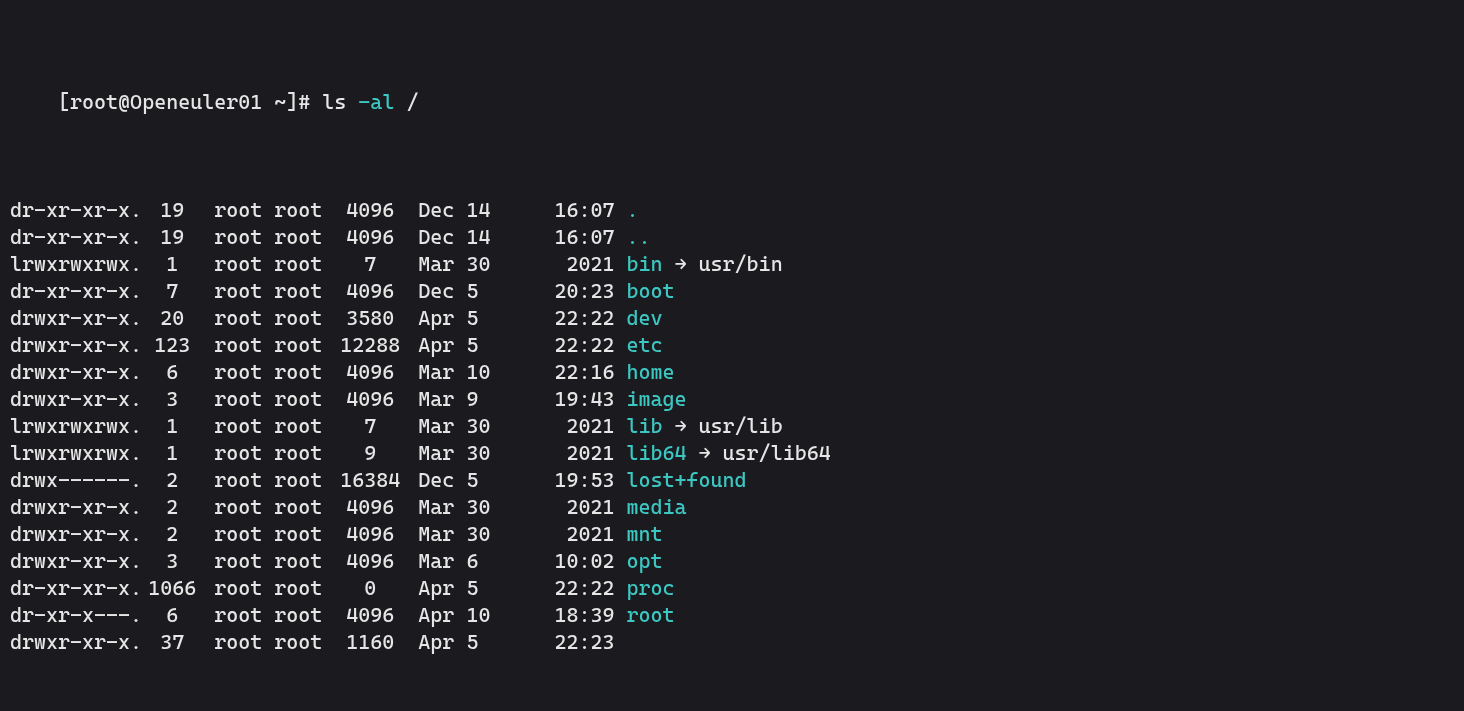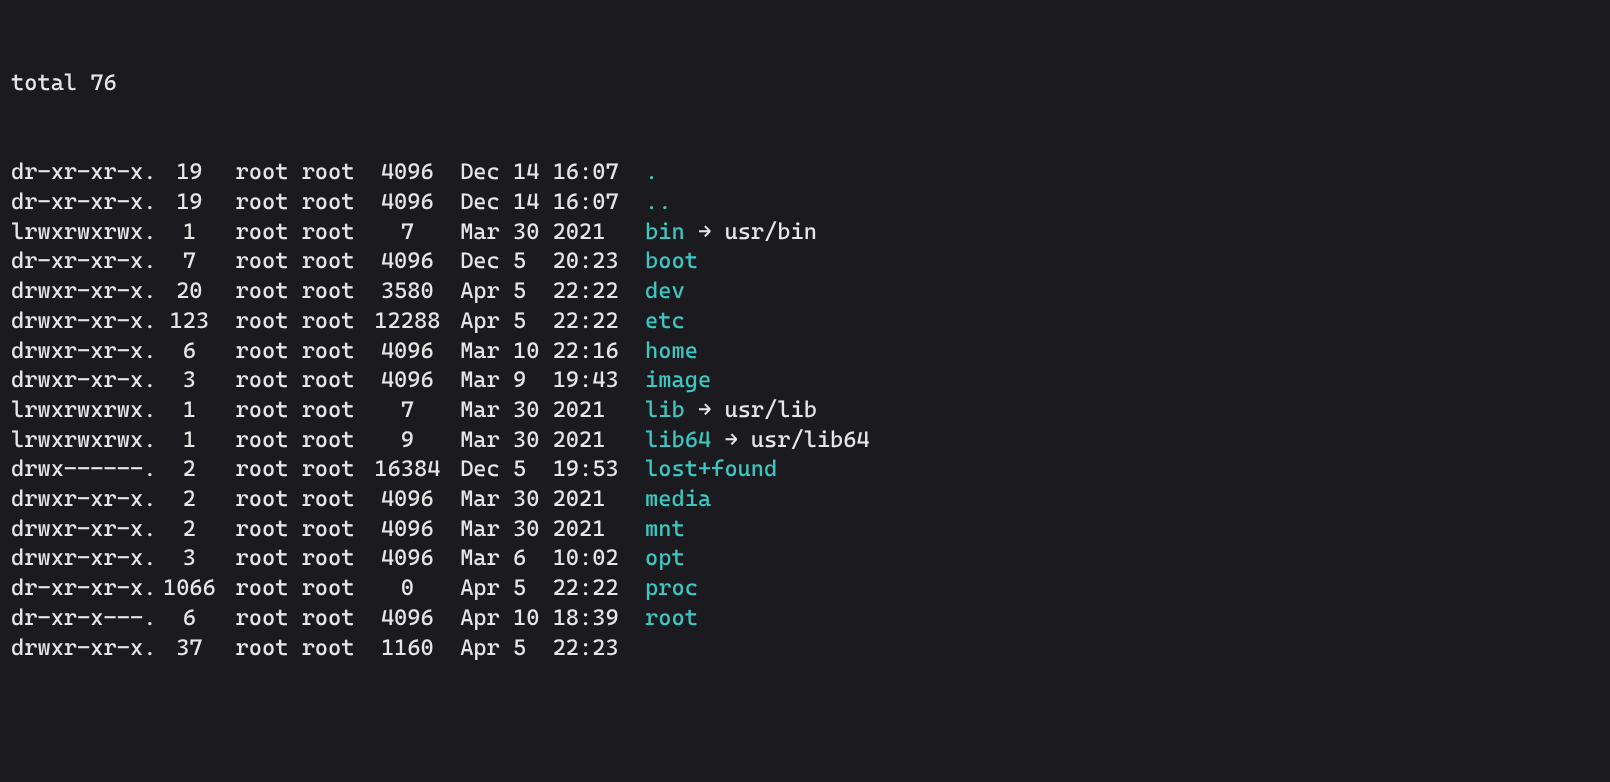--- a/index.html
+++ b/index.html
@@ -18,23 +18,25 @@
   .fg-default { color: #e6e6e6; }
   .fg-cyan    { color: #3cc7c2; }
   .row { display: block; }
   .col-perms { display:inline-block; width: 11ch; }
   .col-links { display:inline-block; width: 5ch; text-align: center; }
   .col-owner { display:inline-block; width: 5ch; }
   .col-group { display:inline-block; width: 5ch; }
   .col-size  { display:inline-block; width: 6ch; text-align: center; }
   .col-month { display:inline-block; width: 4ch; }
   .col-day   { display:inline-block; width: 3ch; text-align: left; }
-  .col-time  { display:inline-block; width: 6ch; text-align: left; }
+  .col-time  { display:inline-block; width: 6ch; text-align: right; margin-left: 40px; }
   .sp { display:inline-block; width: 1ch; }
 </style>
 </head>
 <body>
 
 <div class="terminal">
-  <span class="row">total 76</span>
+  <span class="row">
+    <span>[root@Openeuler01 ~]#</span> <span class="fg-default">ls</span> <span class="fg-cyan">-al</span> <span class="fg-default">/</span>
+  </span>
   <span id="rows-container"><span class="row"><span class="col-perms">dr-xr-xr-x.</span><span class="col-links">19</span><span class="sp"> </span><span class="col-owner">root</span><span class="col-group">root</span><span class="col-size">4096</span><span class="sp"> </span><span class="col-month">Dec</span><span class="col-day">14</span><span class="col-time">16:07</span><span class="sp"> </span><span class="fg-cyan">.</span></span><span class="row"><span class="col-perms">dr-xr-xr-x.</span><span class="col-links">19</span><span class="sp"> </span><span class="col-owner">root</span><span class="col-group">root</span><span class="col-size">4096</span><span class="sp"> </span><span class="col-month">Dec</span><span class="col-day">14</span><span class="col-time">16:07</span><span class="sp"> </span><span class="fg-cyan">..</span></span><span class="row"><span class="col-perms">lrwxrwxrwx.</span><span class="col-links">1</span><span class="sp"> </span><span class="col-owner">root</span><span class="col-group">root</span><span class="col-size">7</span><span class="sp"> </span><span class="col-month">Mar</span><span class="col-day">30</span><span class="col-time">2021</span><span class="sp"> </span><span class="fg-cyan">bin</span><span class="fg-default"> → </span><span class="fg-default">usr/bin</span></span><span class="row"><span class="col-perms">dr-xr-xr-x.</span><span class="col-links">7</span><span class="sp"> </span><span class="col-owner">root</span><span class="col-group">root</span><span class="col-size">4096</span><span class="sp"> </span><span class="col-month">Dec</span><span class="col-day">5</span><span class="col-time">20:23</span><span class="sp"> </span><span class="fg-cyan">boot</span></span><span class="row"><span class="col-perms">drwxr-xr-x.</span><span class="col-links">20</span><span class="sp"> </span><span class="col-owner">root</span><span class="col-group">root</span><span class="col-size">3580</span><span class="sp"> </span><span class="col-month">Apr</span><span class="col-day">5</span><span class="col-time">22:22</span><span class="sp"> </span><span class="fg-cyan">dev</span></span><span class="row"><span class="col-perms">drwxr-xr-x.</span><span class="col-links">123</span><span class="sp"> </span><span class="col-owner">root</span><span class="col-group">root</span><span class="col-size">12288</span><span class="sp"> </span><span class="col-month">Apr</span><span class="col-day">5</span><span class="col-time">22:22</span><span class="sp"> </span><span class="fg-cyan">etc</span></span><span class="row"><span class="col-perms">drwxr-xr-x.</span><span class="col-links">6</span><span class="sp"> </span><span class="col-owner">root</span><span class="col-group">root</span><span class="col-size">4096</span><span class="sp"> </span><span class="col-month">Mar</span><span class="col-day">10</span><span class="col-time">22:16</span><span class="sp"> </span><span class="fg-cyan">home</span></span><span class="row"><span class="col-perms">drwxr-xr-x.</span><span class="col-links">3</span><span class="sp"> </span><span class="col-owner">root</span><span class="col-group">root</span><span class="col-size">4096</span><span class="sp"> </span><span class="col-month">Mar</span><span class="col-day">9</span><span class="col-time">19:43</span><span class="sp"> </span><span class="fg-cyan">image</span></span><span class="row"><span class="col-perms">lrwxrwxrwx.</span><span class="col-links">1</span><span class="sp"> </span><span class="col-owner">root</span><span class="col-group">root</span><span class="col-size">7</span><span class="sp"> </span><span class="col-month">Mar</span><span class="col-day">30</span><span class="col-time">2021</span><span class="sp"> </span><span class="fg-cyan">lib</span><span class="fg-default"> → </span><span class="fg-default">usr/lib</span></span><span class="row"><span class="col-perms">lrwxrwxrwx.</span><span class="col-links">1</span><span class="sp"> </span><span class="col-owner">root</span><span class="col-group">root</span><span class="col-size">9</span><span class="sp"> </span><span class="col-month">Mar</span><span class="col-day">30</span><span class="col-time">2021</span><span class="sp"> </span><span class="fg-cyan">lib64</span><span class="fg-default"> → </span><span class="fg-default">usr/lib64</span></span><span class="row"><span class="col-perms">drwx------.</span><span class="col-links">2</span><span class="sp"> </span><span class="col-owner">root</span><span class="col-group">root</span><span class="col-size">16384</span><span class="sp"> </span><span class="col-month">Dec</span><span class="col-day">5</span><span class="col-time">19:53</span><span class="sp"> </span><span class="fg-cyan">lost+found</span></span><span class="row"><span class="col-perms">drwxr-xr-x.</span><span class="col-links">2</span><span class="sp"> </span><span class="col-owner">root</span><span class="col-group">root</span><span class="col-size">4096</span><span class="sp"> </span><span class="col-month">Mar</span><span class="col-day">30</span><span class="col-time">2021</span><span class="sp"> </span><span class="fg-cyan">media</span></span><span class="row"><span class="col-perms">drwxr-xr-x.</span><span class="col-links">2</span><span class="sp"> </span><span class="col-owner">root</span><span class="col-group">root</span><span class="col-size">4096</span><span class="sp"> </span><span class="col-month">Mar</span><span class="col-day">30</span><span class="col-time">2021</span><span class="sp"> </span><span class="fg-cyan">mnt</span></span><span class="row"><span class="col-perms">drwxr-xr-x.</span><span class="col-links">3</span><span class="sp"> </span><span class="col-owner">root</span><span class="col-group">root</span><span class="col-size">4096</span><span class="sp"> </span><span class="col-month">Mar</span><span class="col-day">6</span><span class="col-time">10:02</span><span class="sp"> </span><span class="fg-cyan">opt</span></span><span class="row"><span class="col-perms">dr-xr-xr-x.</span><span class="col-links">1066</span><span class="sp"> </span><span class="col-owner">root</span><span class="col-group">root</span><span class="col-size">0</span><span class="sp"> </span><span class="col-month">Apr</span><span class="col-day">5</span><span class="col-time">22:22</span><span class="sp"> </span><span class="fg-cyan">proc</span></span><span class="row"><span class="col-perms">dr-xr-x---.</span><span class="col-links">6</span><span class="sp"> </span><span class="col-owner">root</span><span class="col-group">root</span><span class="col-size">4096</span><span class="sp"> </span><span class="col-month">Apr</span><span class="col-day">10</span><span class="col-time">18:39</span><span class="sp"> </span><span class="fg-cyan">root</span></span><span class="row"><span class="col-perms">drwxr-xr-x.</span><span class="col-links">37</span><span class="sp"> </span><span class="col-owner">root</span><span class="col-group">root</span><span class="col-size">1160</span><span class="sp"> </span><span class="col-month">Apr</span><span class="col-day">5</span><span class="col-time">22:23</span><span class="sp"> </span></span></span>
   
 </div>
 
 </body></html>

